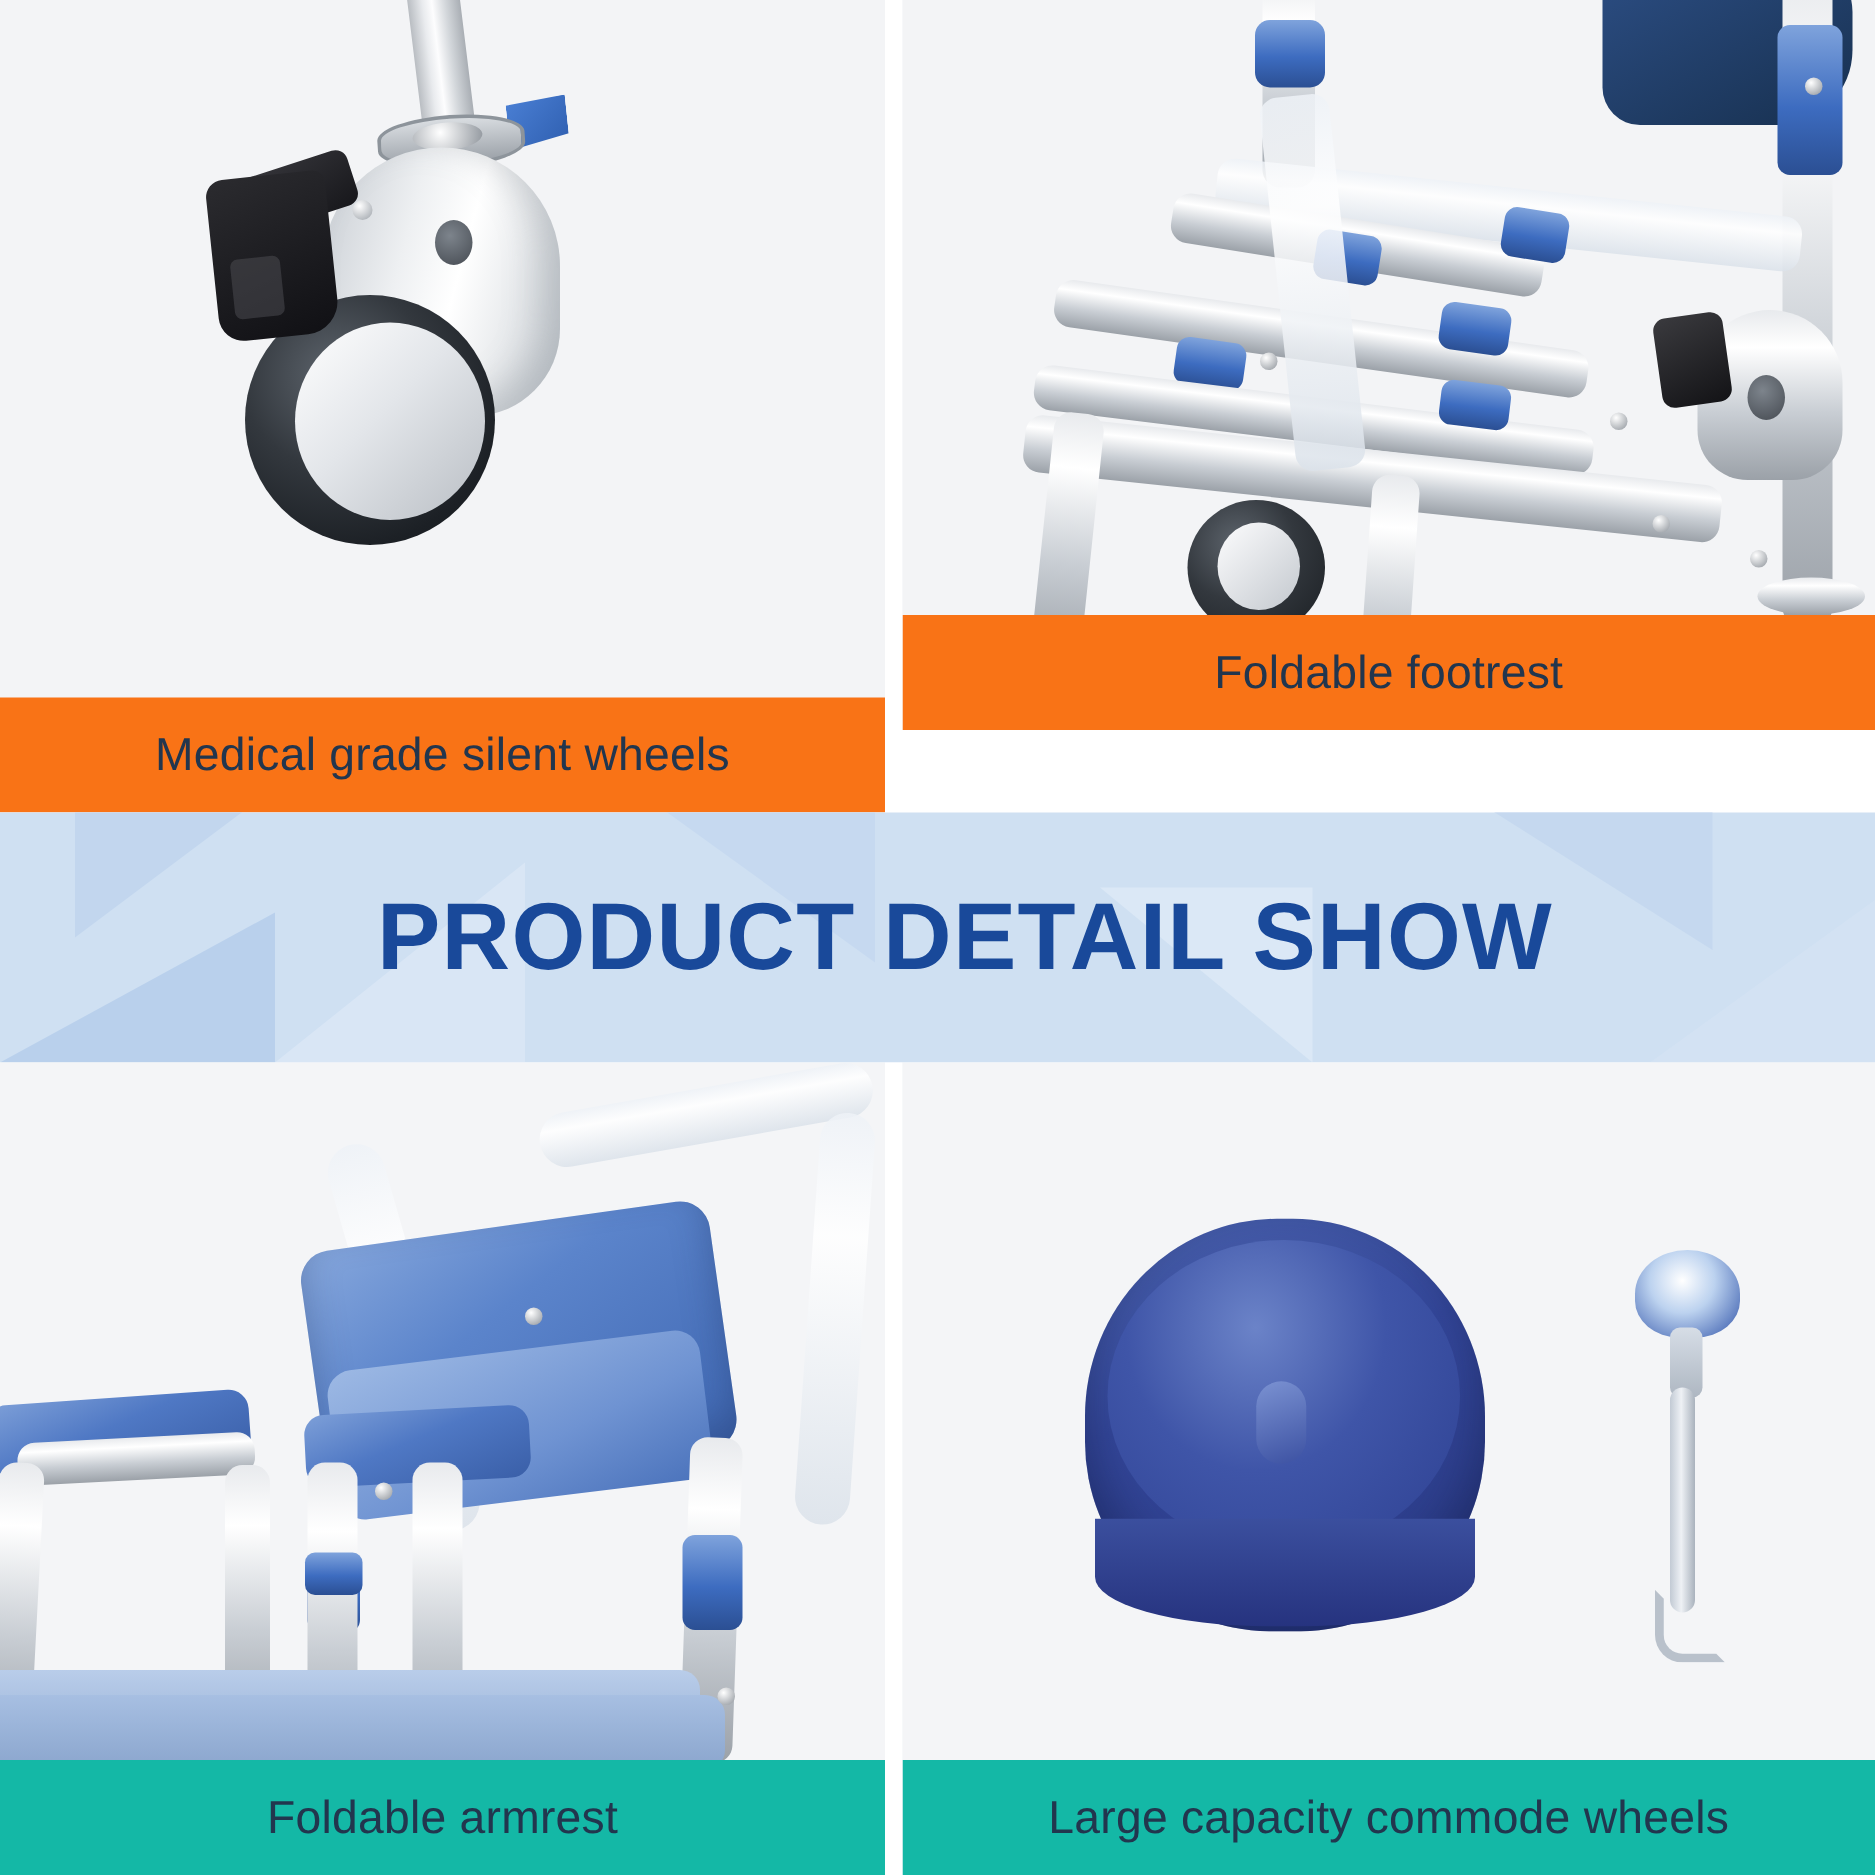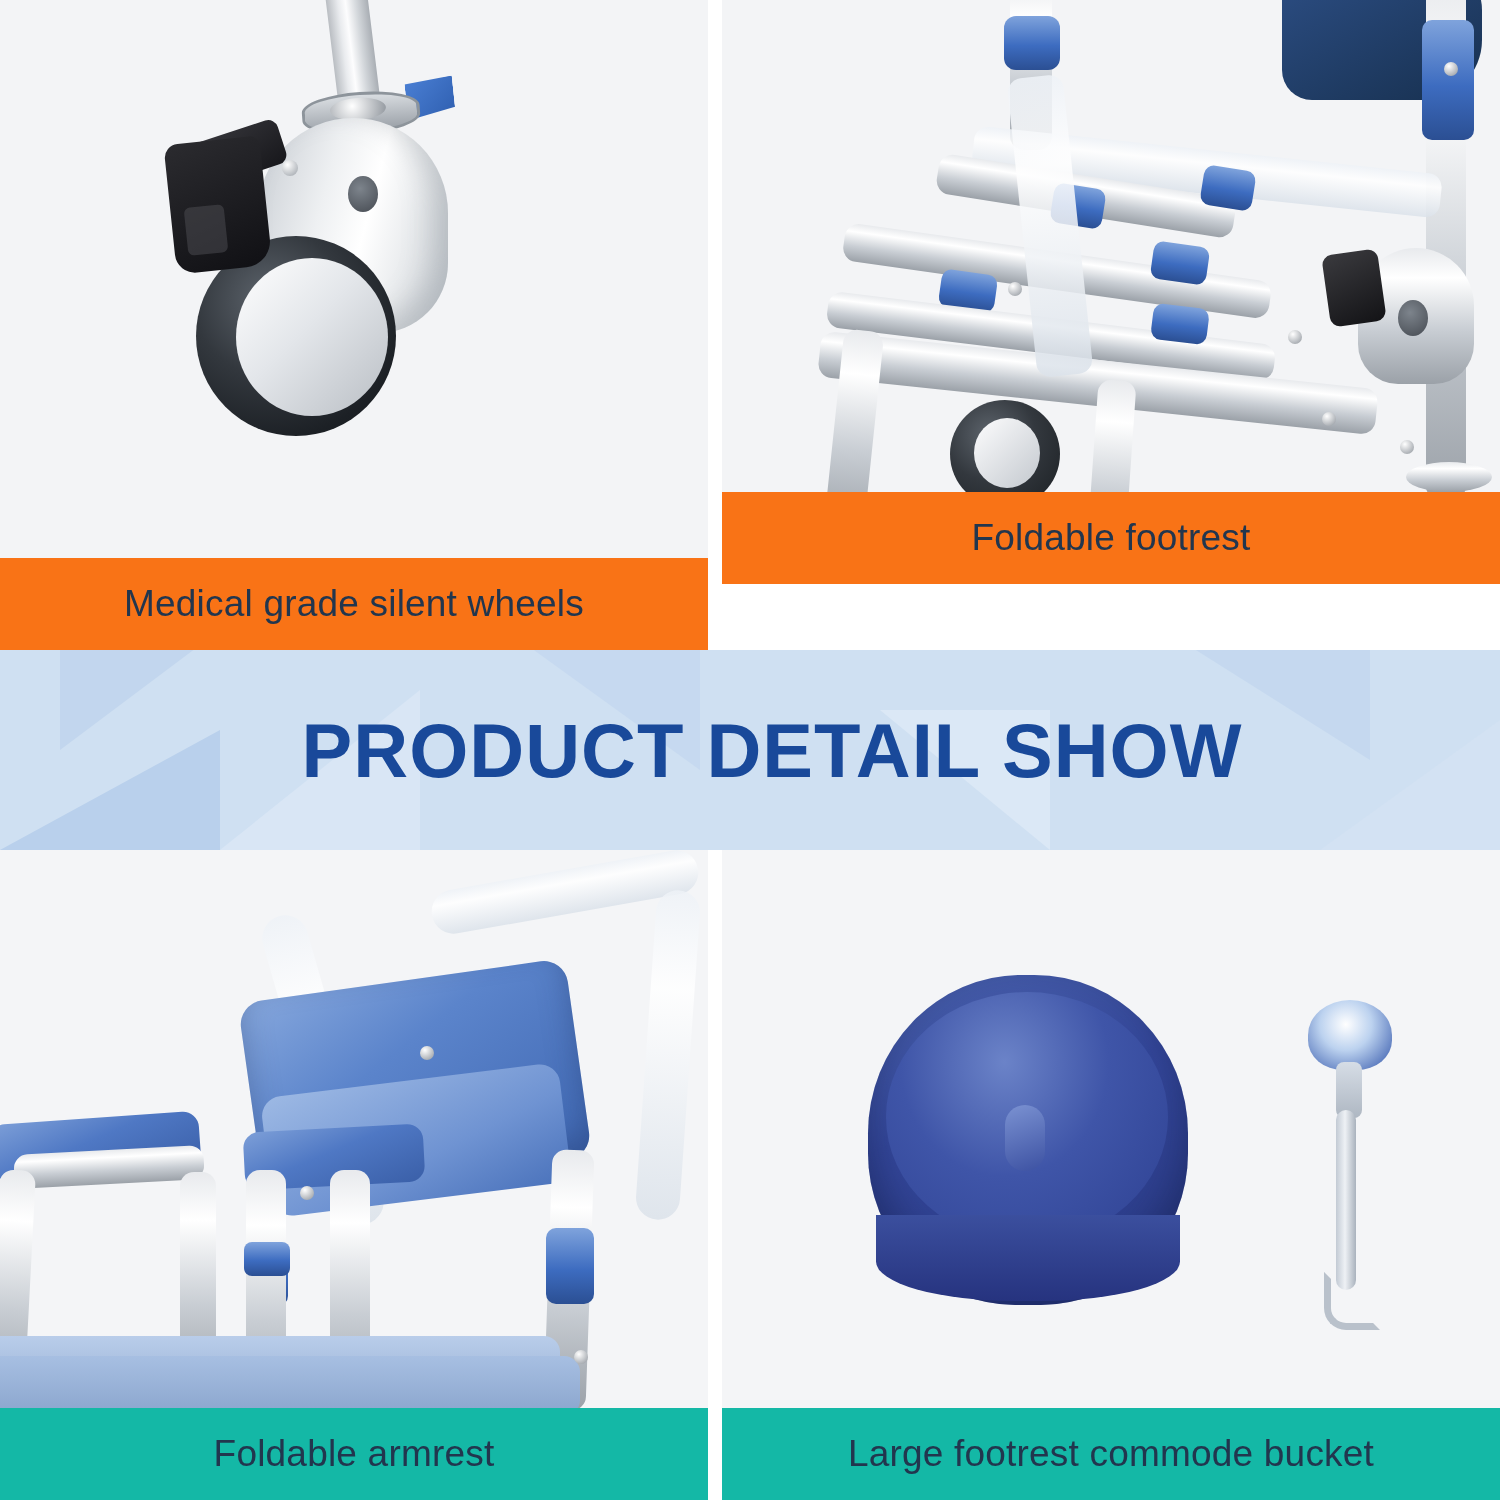--- a/index.html
+++ b/index.html
@@ -424,17 +424,17 @@
     <div class="bucket-lid" style="left:164px;top:142px;"></div>
     <div class="bucket-knob" style="left:283px;top:255px;"></div>
     <div class="bucket-ring" style="left:154px;top:365px;"></div>
 
     <div class="brush-head" style="left:586px;top:150px;"></div>
     <div class="brush-neck" style="left:614px;top:212px;"></div>
     <div class="brush-handle" style="left:614px;top:260px;"></div>
     <div class="brush-hook" style="left:602px;top:422px;"></div>
 
     <div class="caption-bar light">
-      <span class="caption-text">Large footrest commode bucket</span>
+      <span class="caption-text">Large capacity commode wheels</span>
     </div>
   </div>
 
 </div>
 
 </body></html>

